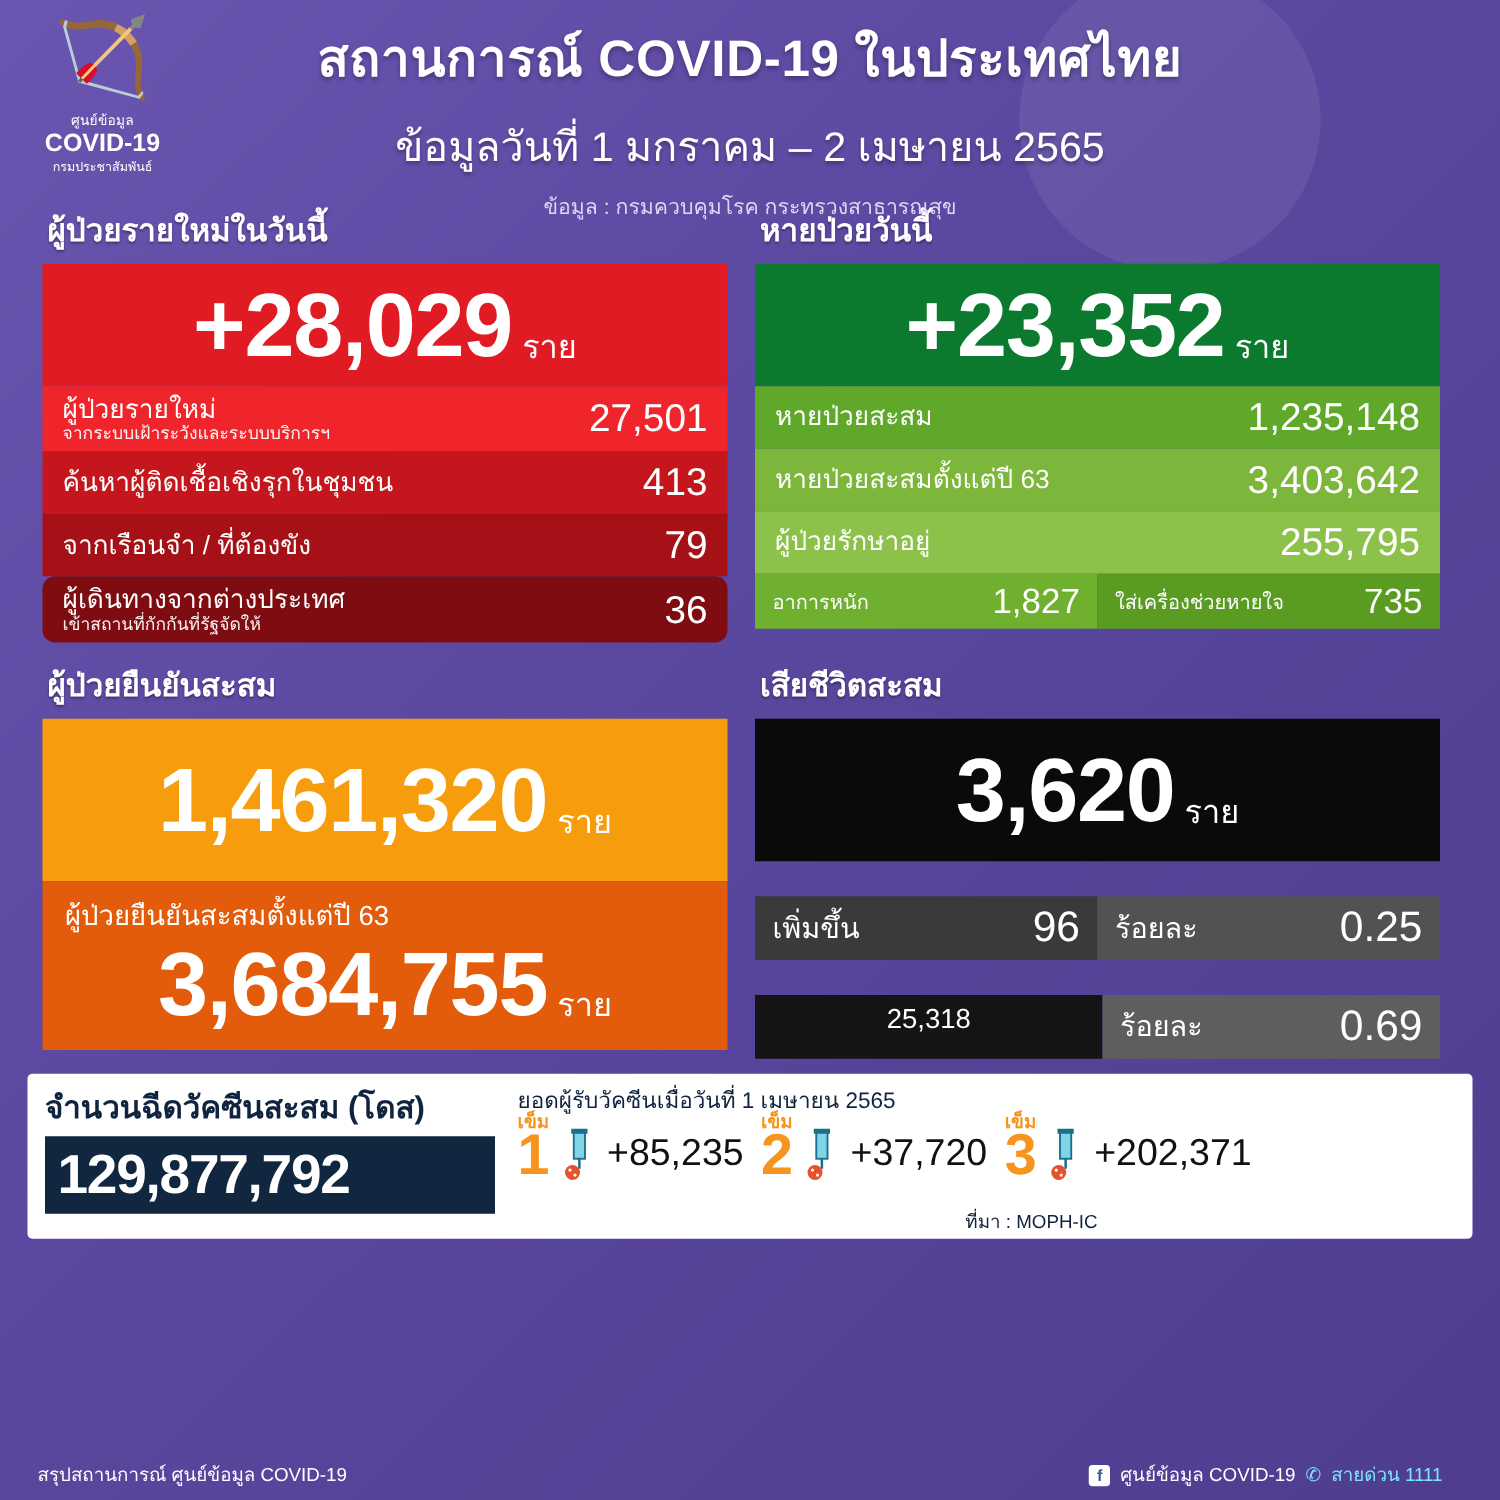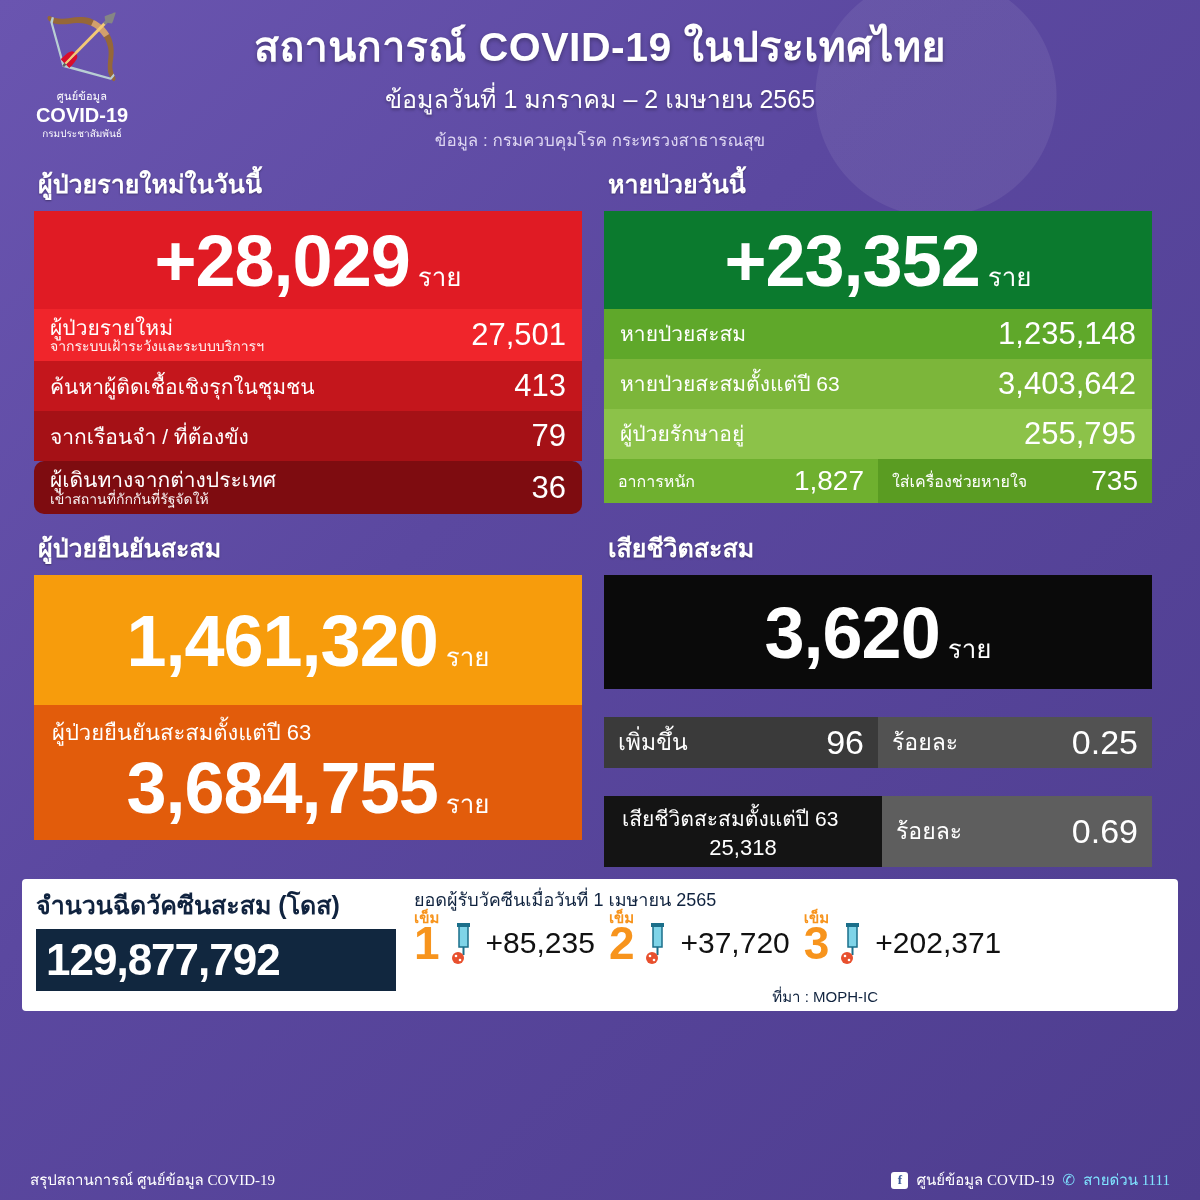--- a/index.html
+++ b/index.html
@@ -32,21 +32,21 @@
   }
   .emblem .e1 { font-size: 11px; letter-spacing: .2px; margin-top: 1px; }
   .emblem .e2 { font-size: 20px; font-weight: bold; line-height: 1.05; }
   .emblem .e3 { font-size: 10px; }
 
   .titlewrap { padding-top: 14px; text-align: center; color: #fff; }
   .title {
     font-size: 41px; font-weight: bold; letter-spacing: .5px;
     text-shadow: 0 2px 4px rgba(0,0,0,.3);
   }
-  .subtitle { font-size: 25px; margin-top: 0; text-shadow: 0 2px 3px rgba(0,0,0,.3); }
+  .subtitle { font-size: 33px; margin-top: 12px; text-shadow: 0 2px 3px rgba(0,0,0,.3); }
   .source { font-size: 17px; margin-top: 7px; color: #ded7f2; }
 
   
   .cols { display: flex; padding: 0 34px; gap: 22px; }
   .col { width: 548px; }
   .sec-title {
     color: #fff; font-size: 25px; font-weight: bold;
     margin: 4px 0 7px 4px; text-shadow: 0 1px 2px rgba(0,0,0,.35);
   }
 
@@ -129,23 +129,23 @@
   .dosenum {
     font-size: 46px; font-weight: bold; color: #f7941d; line-height: 1; position: relative;
   }
   .dose-tag { font-size: 15px; color: #f7941d; position: absolute; top: -10px; left: 0; }
   .syringe { width: 34px; height: 44px; }
   .dose-val { font-size: 30px; color: #111; }
   .moph { position: absolute; right: 300px; bottom: 2px; font-size: 15px; color: #10233f; }
 
   
   .footer {
-    position: absolute; left: 0; right: 0; bottom: 0; height: 40px;
+    position: absolute; left: 0; right: 16px; bottom: 0; height: 40px;
     display: flex; align-items: center; justify-content: space-between;
-    padding: 0 30px; color: #fff; font-size: 15px; font-family: Liberation Serif, serif;
+    padding: 0 30px; color: #fff; font-size: 15px;
   }
   .footer .fright { display: flex; align-items: center; gap: 8px; }
   .fb {
     display: inline-flex; width: 17px; height: 17px; background: #fff; color: #3b5998;
     border-radius: 3px; align-items: center; justify-content: center; font-weight: bold; font-size: 13px;
   }
   .phone { color: #7fe3ff; font-size: 15px; }
 </style>
 </head>
 <body>
@@ -264,21 +264,20 @@
             <span class="dl">เพิ่มขึ้น</span>
             <span class="dv">96</span>
           </div>
           <div class="blk-2 deathcell">
             <span class="dl">ร้อยละ</span>
             <span class="dv">0.25</span>
           </div>
         </div>
         <div class="split">
           <div class="blk-3 deathcell col2">
-            <span class="dl">เสียชีวิตสะสมตั้งแต่ปี 63</span>
             <span class="dv">25,318</span>
           </div>
           <div class="blk-4 deathcell">
             <span class="dl">ร้อยละ</span>
             <span class="dv">0.69</span>
           </div>
         </div>
       </div>
     </div>
   </div>

